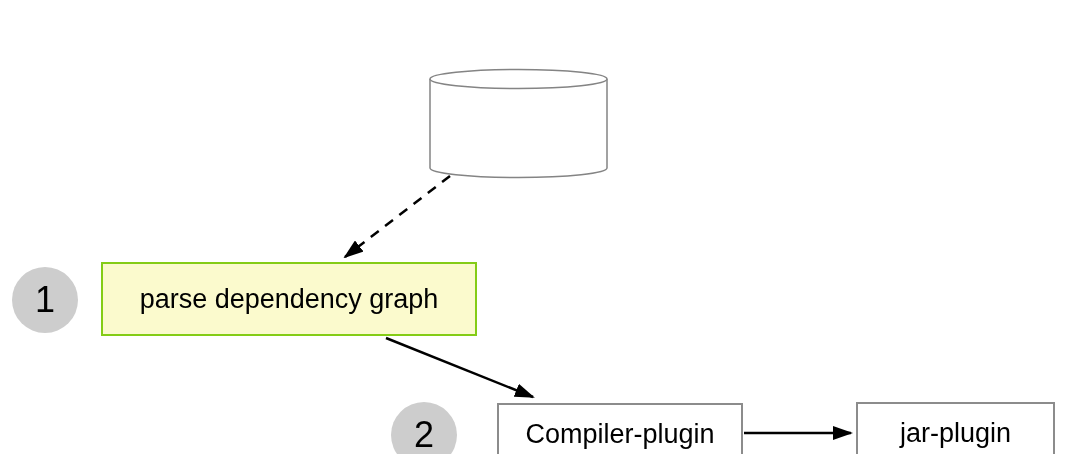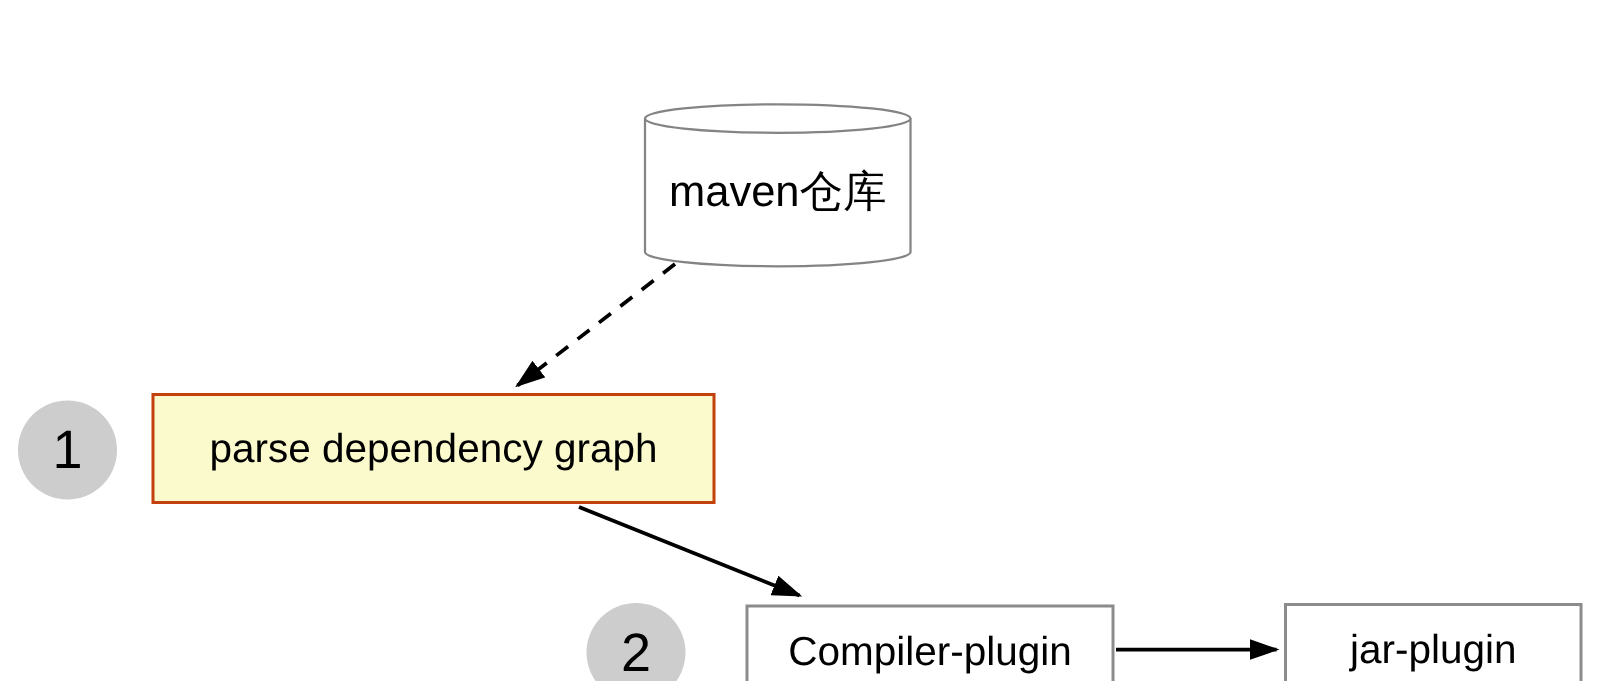--- a/index.html
+++ b/index.html
@@ -27,21 +27,21 @@
     align-items: center;
     justify-content: center;
     background: #ffffff;
     border: 2px solid #8c8c8c;
     color: #000000;
     font-size: 27px;
     white-space: nowrap;
   }
   .node.highlight {
     background: #fbfacd;
-    border: 2px solid #c2410c;
+    border: 2px solid #84cc16;
   }
   .node-parse   { left: 101px; top: 262px; width: 376px; height: 74px; }
   .node-compiler{ left: 497px; top: 403px; width: 246px; height: 62px; }
   .node-jar     { left: 856px; top: 402px; width: 199px; height: 63px; }
   .cyl-label {
     position: absolute;
     left: 430px; top: 88px;
     width: 177px; height: 80px;
     display: flex;
     align-items: center;
@@ -81,21 +81,20 @@
       <ellipse cx="518.5" cy="79" rx="88.5" ry="9.5" fill="#ffffff" stroke="#848484" stroke-width="1.5"></ellipse>
     </g>
 
     <line x1="450" y1="176" x2="345" y2="257" stroke="#000000" stroke-width="2.5" stroke-dasharray="10 8" marker-end="url(#arrowhead)"></line>
 
     <line x1="386" y1="338" x2="533" y2="397" stroke="#000000" stroke-width="2.5" marker-end="url(#arrowhead)"></line>
 
     <line x1="744" y1="433" x2="851" y2="433" stroke="#000000" stroke-width="2.5" marker-end="url(#arrowhead)"></line>
   </svg>
 
-  <div class="cyl-label">maven仓库</div>
 
   <div class="step step-1">
     <span>1</span>
   </div>
 
   <div class="node highlight node-parse">
     <span>parse dependency graph</span>
   </div>
 
   <div class="step step-2">

